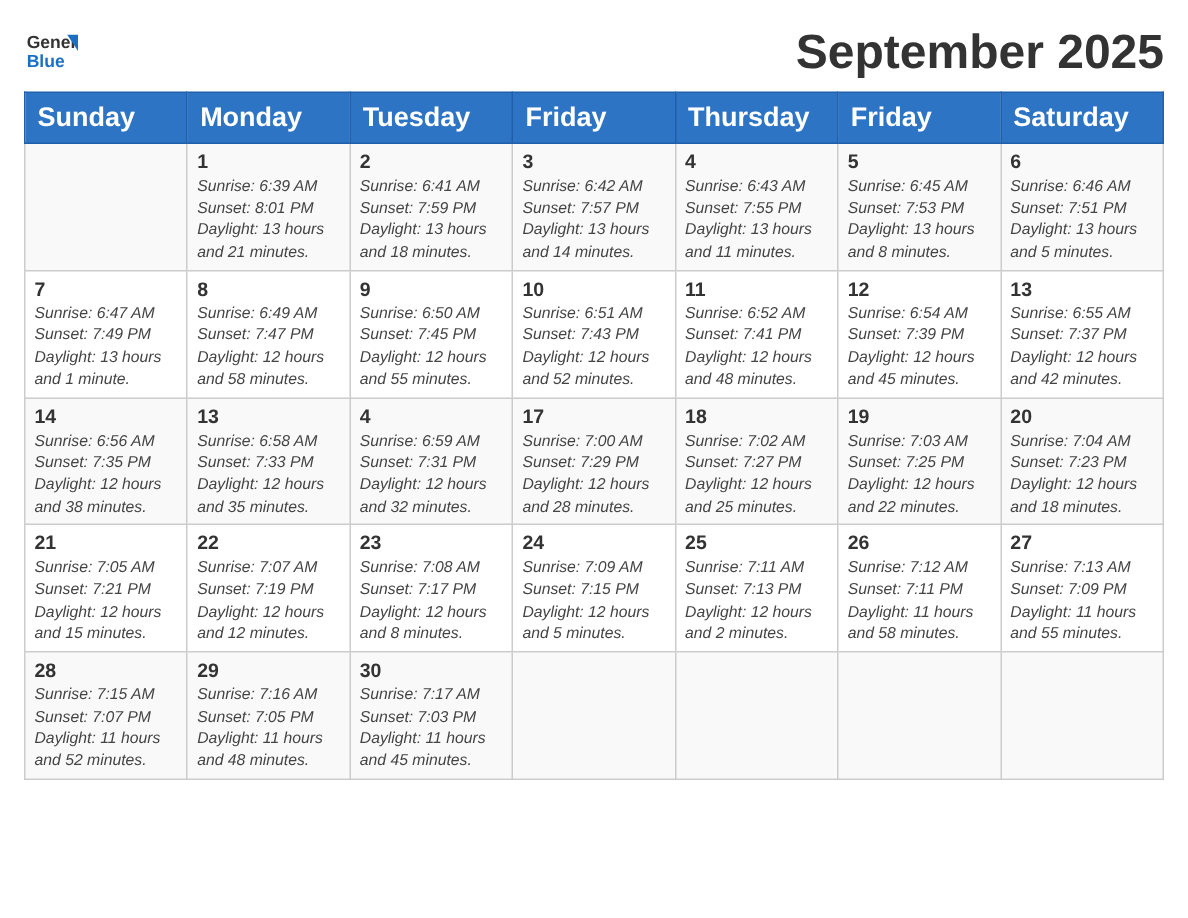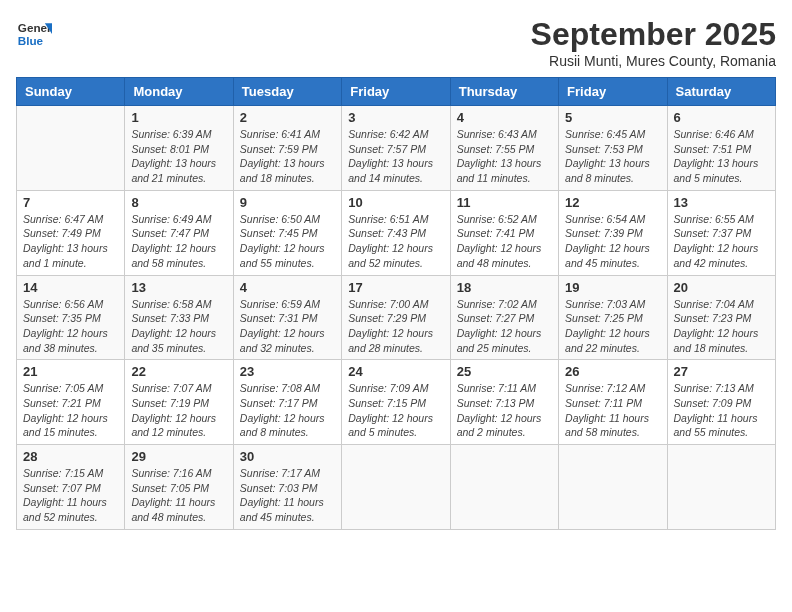--- a/index.html
+++ b/index.html
@@ -40,21 +40,21 @@
     .calendar {
       width: 100%;
       border-collapse: collapse;
       border: 1px solid #ccc;
     }
     .calendar th {
       background-color: #2d74c4;
       color: #fff;
       text-align: left;
       padding: 6px 8px;
-      font-size: 13px;
+      font-size: 18px;
       border: 1px solid #2060aa;
     }
     .calendar td {
       vertical-align: top;
       border: 1px solid #ccc;
       padding: 4px 6px;
       width: 108px;
       min-height: 80px;
       font-size: 11px;
       color: #333;
@@ -81,21 +81,20 @@
 <div class="header">
   <div class="logo">
     <svg class="logo-icon" viewBox="0 0 40 40" xmlns="http://www.w3.org/2000/svg">
       <text x="2" y="18" font-size="13" font-weight="bold" fill="#333">General</text>
       <text x="2" y="32" font-size="13" font-weight="bold" fill="#1a6fc4">Blue</text>
       <polygon points="32,8 40,8 40,20" fill="#1a6fc4"></polygon>
     </svg>
   </div>
   <div class="title-section">
     <div class="month-title">September 2025</div>
-    <div class="subtitle">Rusii Munti, Mures County, Romania</div>
   </div>
 </div>
 
 <table class="calendar">
   <thead>
     <tr>
       <th>Sunday</th>
       <th>Monday</th>
       <th>Tuesday</th>
       <th>Friday</th>

